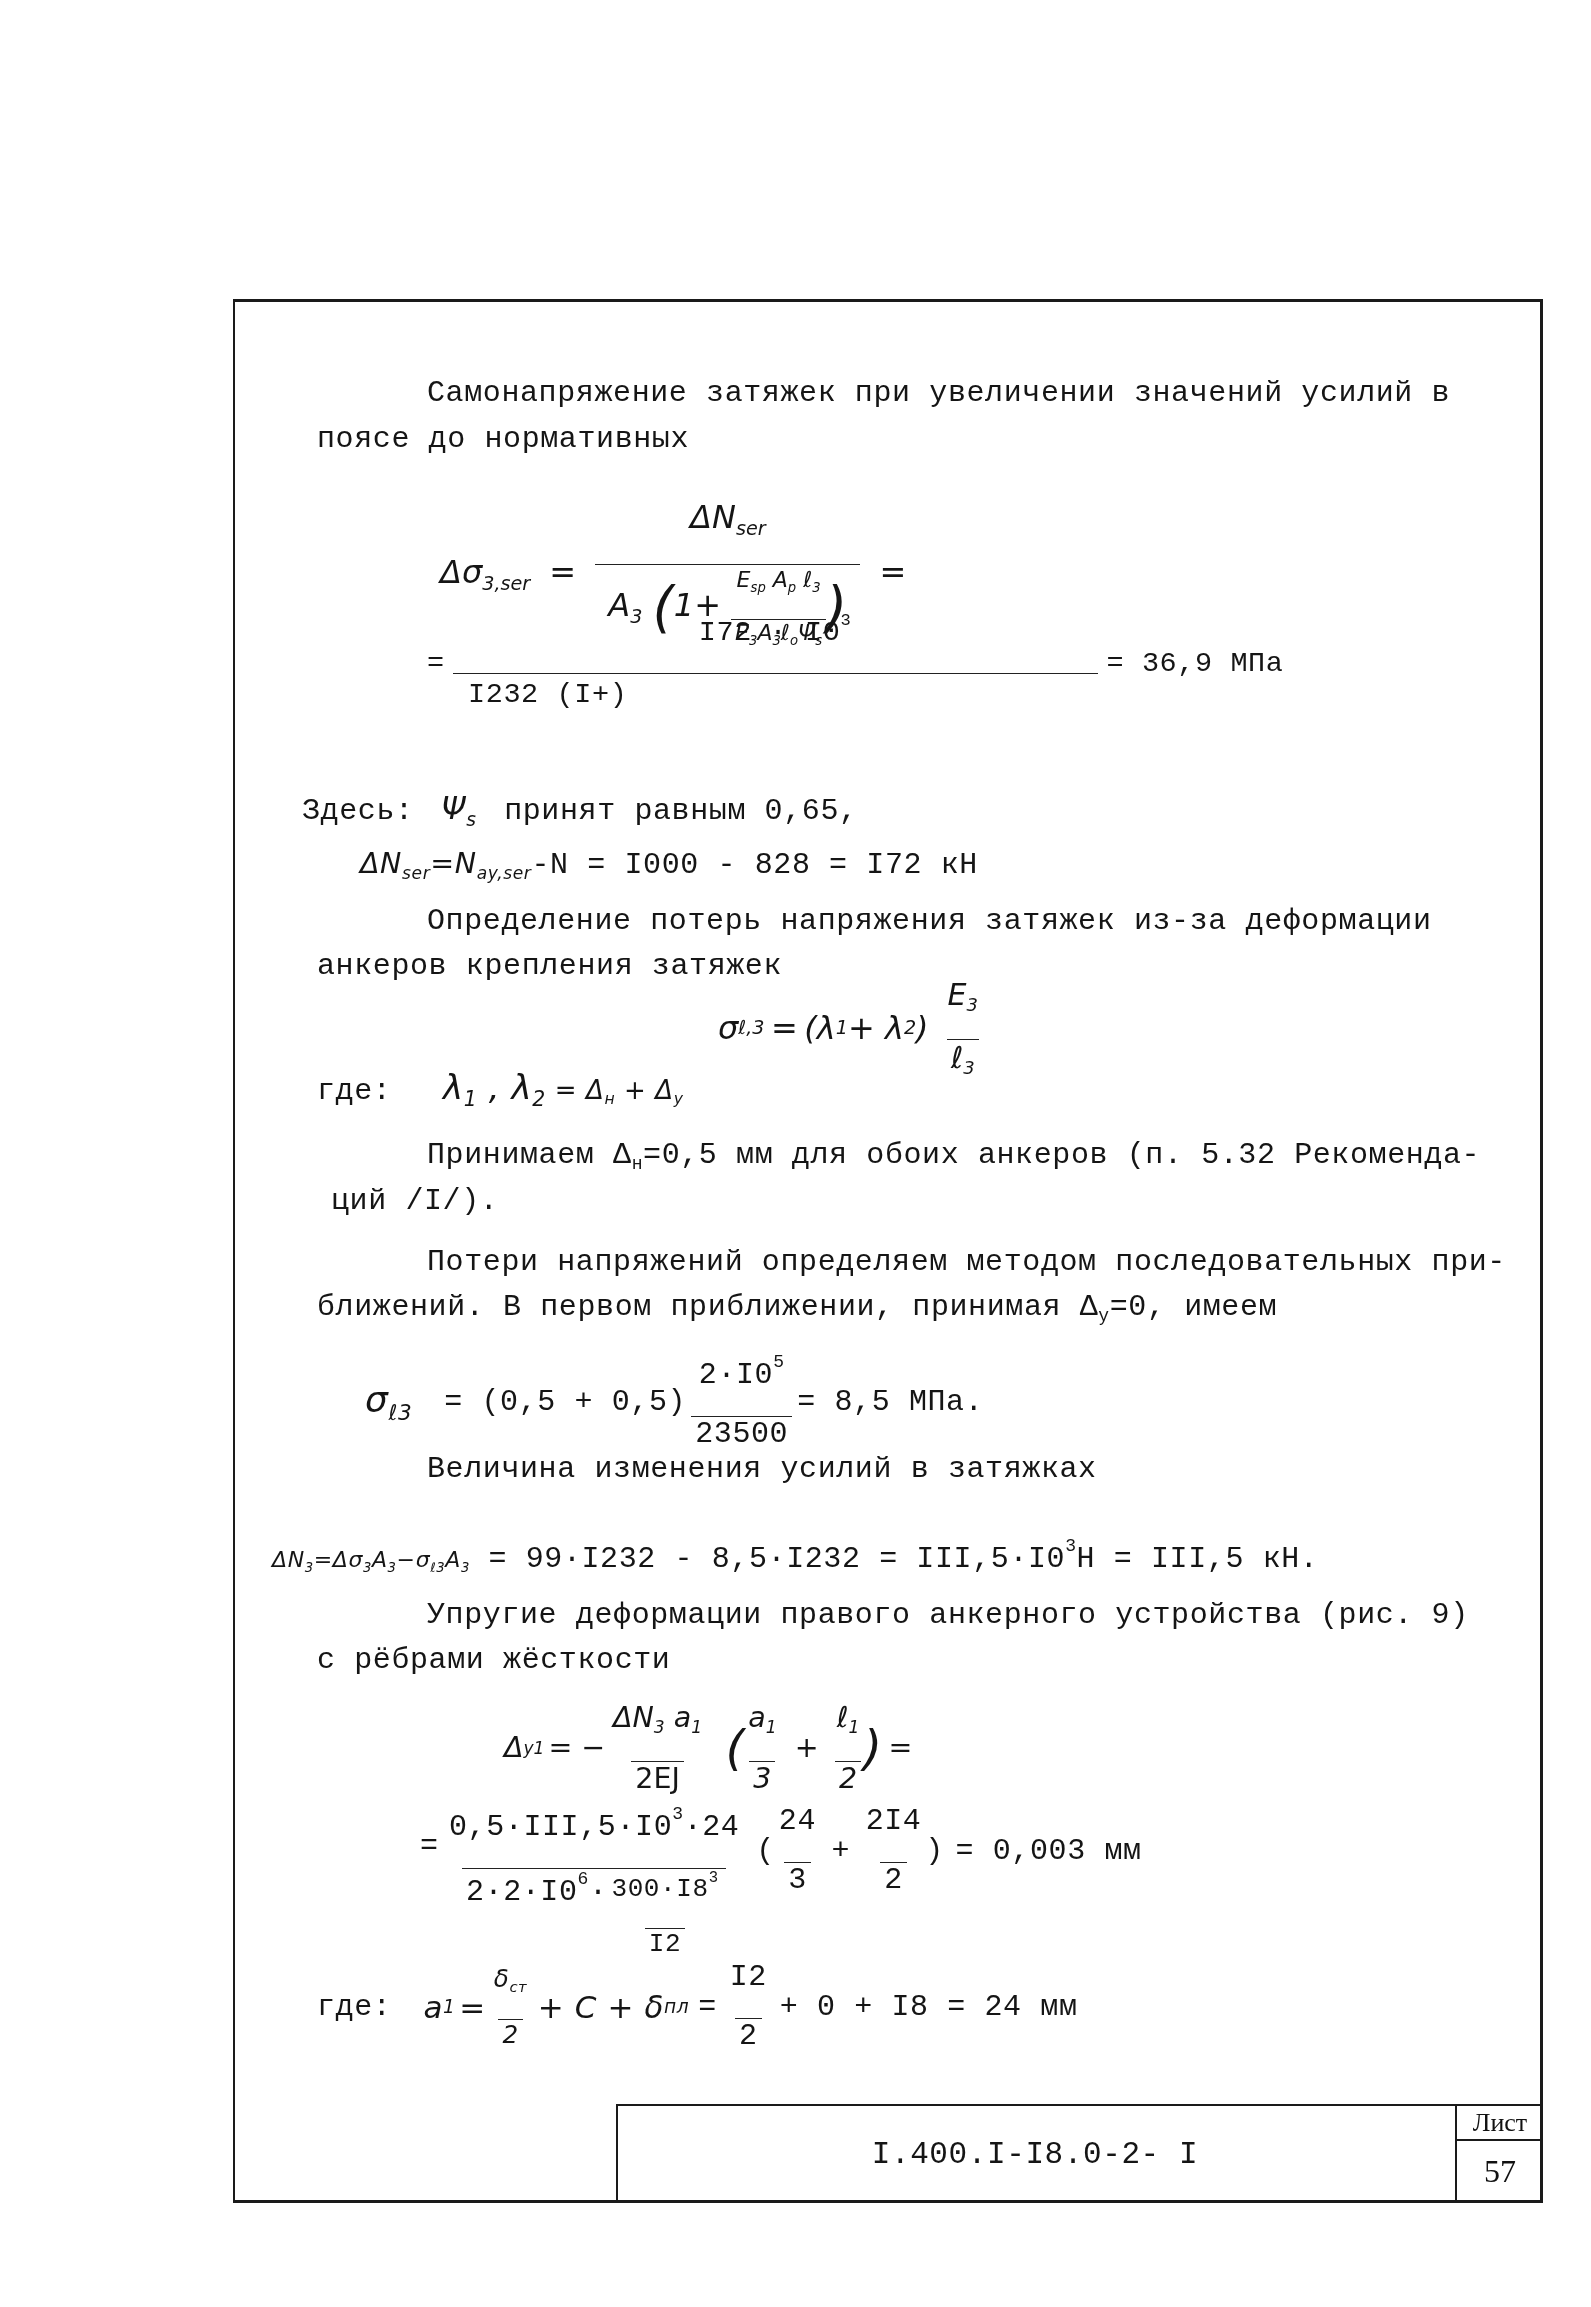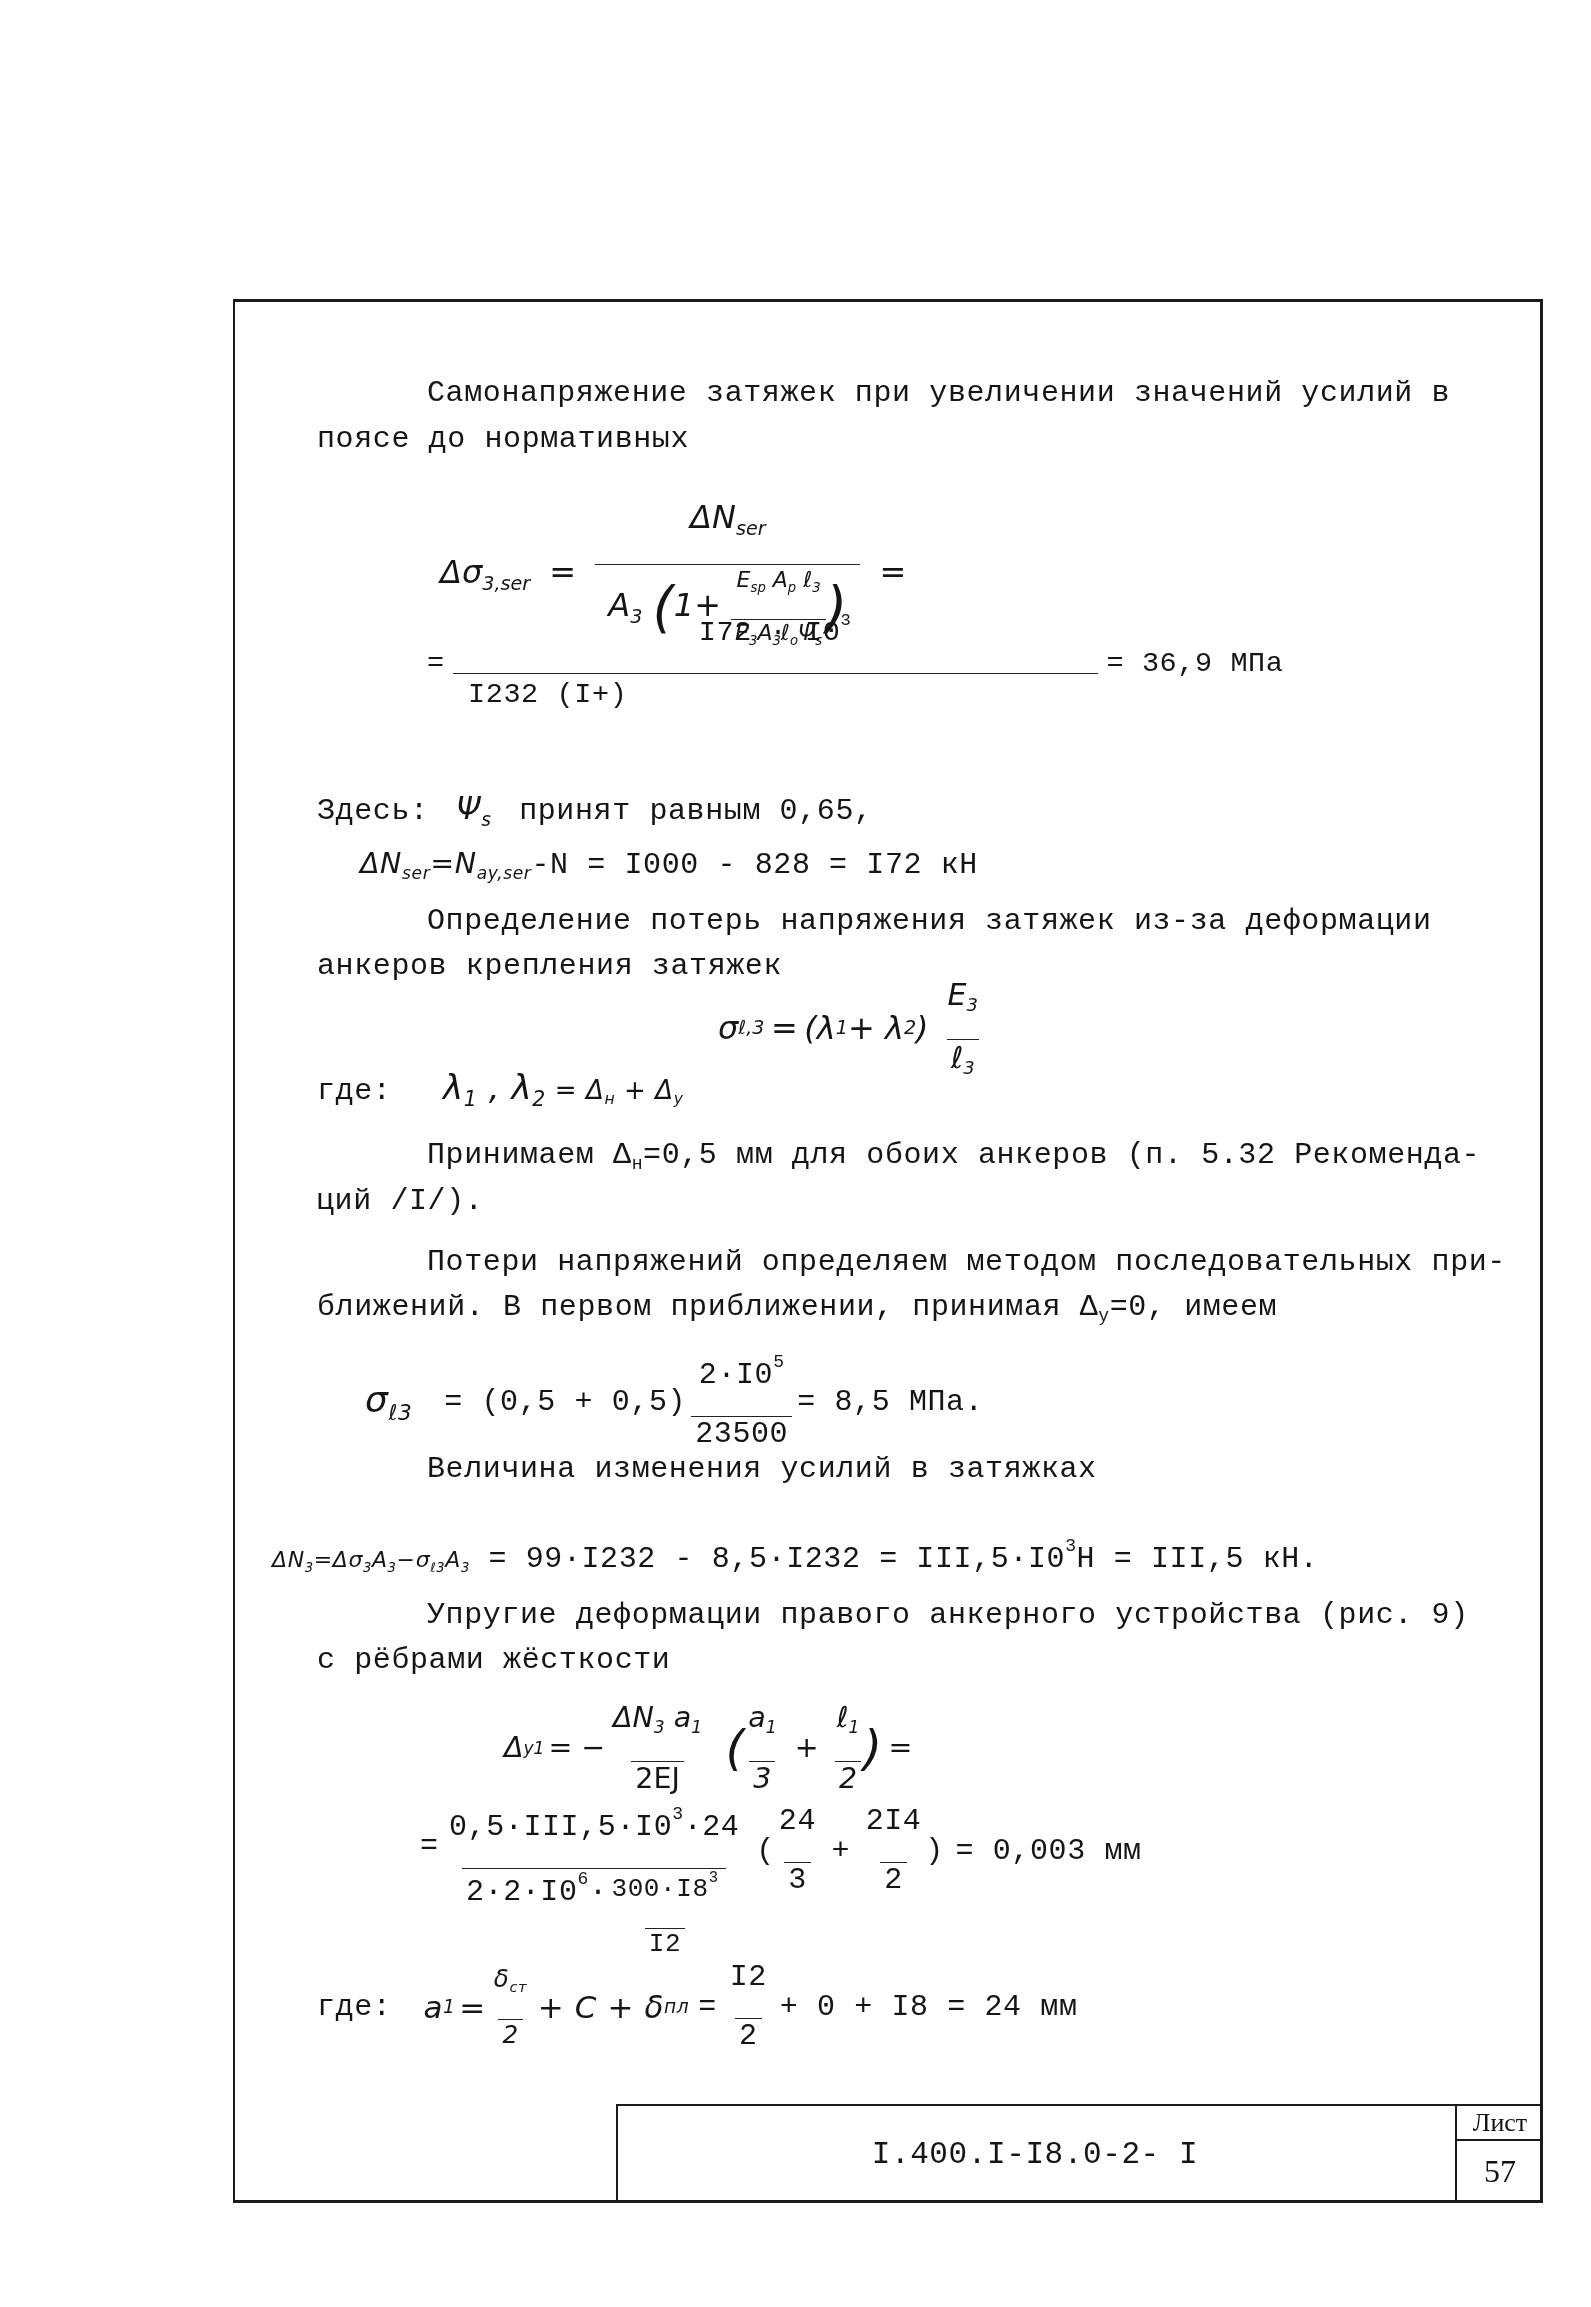--- a/index.html
+++ b/index.html
@@ -56,21 +56,21 @@
   <span class="frac">
     <span class="num"><span>I72 · I0</span><span class="sup">3</span></span>
     <span class="den" style="padding:3.9px 15.5px; min-width:614px; display:flex; align-items:center;">
       <span>I232 (I+</span>
       <span>)</span>
     </span>
   </span>
   <span style="margin-left:9px;text-align:center;">= 36,9 МПа</span>
 </div>
 
-<div class="tw" style="left:317px; top:790px;">
+<div class="tw" style="left:302px; top:790px;">
   <span>Здесь:</span>
   <span class="hw" style="position:static; font-size:31px; margin-left:9px;"><span>Ψ</span><span class="sub">s</span></span>
   <span style="margin-left:9px;">принят равным 0,65,</span>
 </div>
 
 <div class="tw" style="left:360px; top:847px;text-align:right;">
   <span class="hw" style="position:static; font-size:28.5px;"><span>ΔN</span><span class="sub">ser</span><span>=N</span><span class="sub">ay,ser</span></span><span>-N = I000 - 828 = I72 кН</span>
 </div>
 
 <div class="tw" style="left:427px; top:904px;">Определение потерь напряжения затяжек из-за деформации</div>
@@ -92,21 +92,21 @@
 </div>
 
 <div class="tw" style="left:317px; top:1067px;">
   <span>где:</span>
   <span class="hw" style="position:static; font-size:34px; margin-left:33px;"><span>λ</span><span class="sub">1</span><span> , λ</span><span class="sub">2</span><span style="font-size:26px;"><span> = Δ</span><span class="sub">н</span><span> + Δ</span><span class="sub">у</span></span></span>
 </div>
 
 <div class="tw" style="left:427px; top:1138px;">
   <span>Принимаем Δ</span><span class="sub">н</span><span>=0,5 мм для обоих анкеров (п. 5.32 Рекоменда-</span>
 </div>
-<div class="tw" style="left:316px; top:1184px;font-family:Liberation Mono, monospace;">ций /I/).</div>
+<div class="tw" style="left:331px; top:1184px;font-family:Liberation Mono, monospace;">ций /I/).</div>
 
 <div class="tw" style="left:427px; top:1245px;">Потери напряжений определяем методом последовательных при-</div>
 <div class="tw" style="left:317px; top:1290px;">
   <span>ближений. В первом приближении, принимая Δ</span><span class="sub">у</span><span>=0, имеем</span>
 </div>
 
 <div class="tw" style="left:365px; top:1352px; display:flex; align-items:center;">
   <span class="hw" style="position:static; font-size:36px;"><span>σ</span><span class="sub">ℓ3</span></span>
   <span style="margin-left:32px;">= (0,5 + 0,5)</span>
   <span class="frac" style="margin:0 5.2px;">

